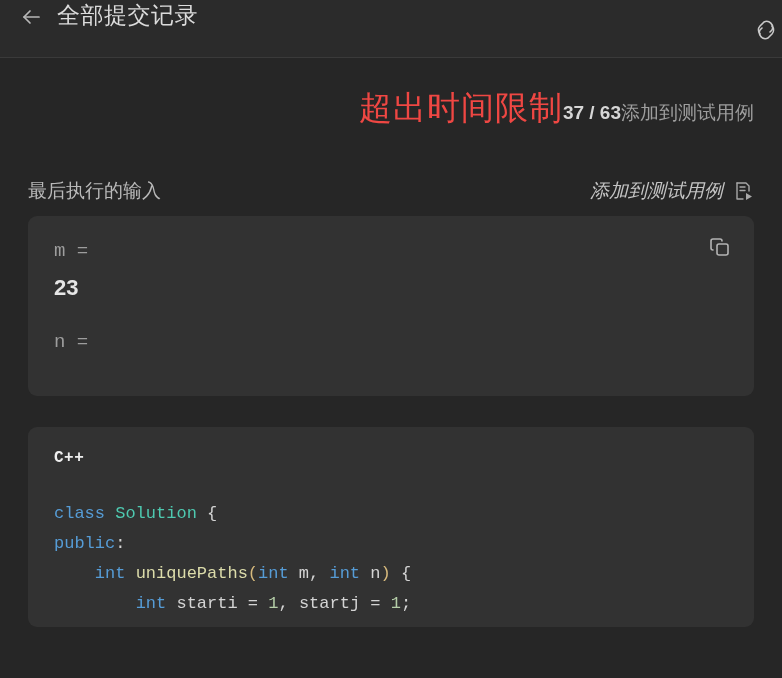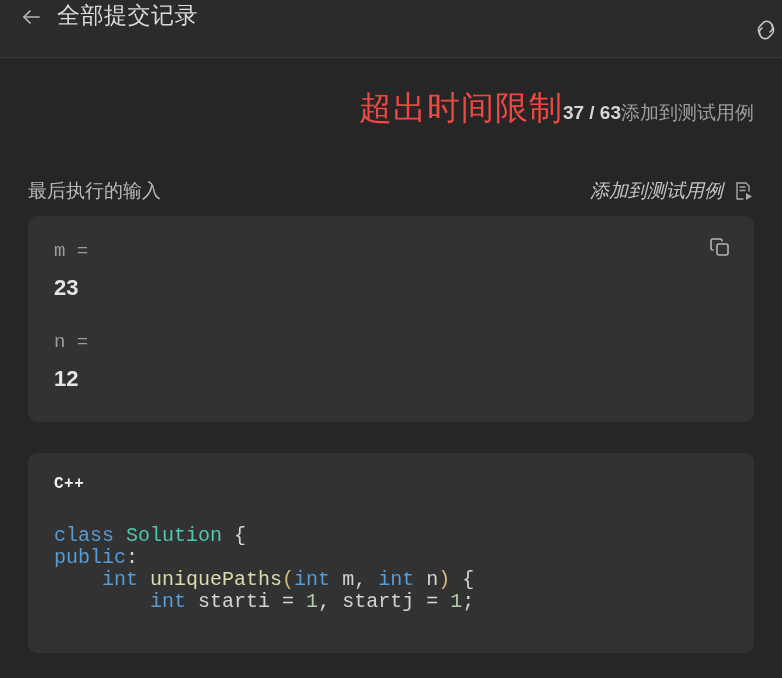--- a/index.html
+++ b/index.html
@@ -139,22 +139,22 @@
   .lang-label {
     font-family:"Liberation Mono", monospace;
     font-size:16px;
     font-weight:bold;
     color:#efefef;
     letter-spacing:0.5px;
     margin-bottom:32px;
   }
   pre.code {
     font-family:"Liberation Mono", monospace;
-    font-size:20px;
-    line-height:22px;
+    font-size:17px;
+    line-height:30px;
     color:#d4d4d4;
     white-space:pre;
   }
   .kw   { color:#569cd6; }
   .typ  { color:#4ec9b0; }
   .fn   { color:#dcdcaa; }
   .num  { color:#b5cea8; }
   .pun  { color:#d4d4d4; }
   .par  { color:#d7ba7d; }
   .pln  { color:#d4d4d4; }
@@ -210,21 +210,20 @@
     <div class="copy-icon">
       <svg width="24" height="24" viewBox="0 0 24 24" fill="none" stroke="currentColor" stroke-width="1.6" stroke-linecap="round" stroke-linejoin="round">
         <rect x="9" y="9" width="11" height="11" rx="2"></rect>
         <path d="M5 15 a2 2 0 0 1 -2 -2 V6 a2 2 0 0 1 2 -2 h7 a2 2 0 0 1 2 2"></path>
       </svg>
     </div>
 
     <div class="io-key">m =</div>
     <div class="io-val">23</div>
     <div class="io-key">n =</div>
-    <div class="io-val">12</div>
   </div>
 
   <div class="panel code-panel">
     <div class="lang-label">C++</div>
     <pre class="code"><span><span class="kw">class</span> <span class="typ">Solution</span> <span class="pun">{</span></span>
 <span><span class="kw">public</span><span class="pun">:</span></span>
 <span>    <span class="kw">int</span> <span class="fn">uniquePaths</span><span class="par">(</span><span class="kw">int</span> <span class="pln">m</span><span class="pun">,</span> <span class="kw">int</span> <span class="pln">n</span><span class="par">)</span> <span class="pun">{</span></span>
 <span>        <span class="kw">int</span> <span class="pln">starti</span> <span class="pun">=</span> <span class="num">1</span><span class="pun">,</span> <span class="pln">startj</span> <span class="pun">=</span> <span class="num">1</span><span class="pun">;</span></span></pre>
   </div>
 

